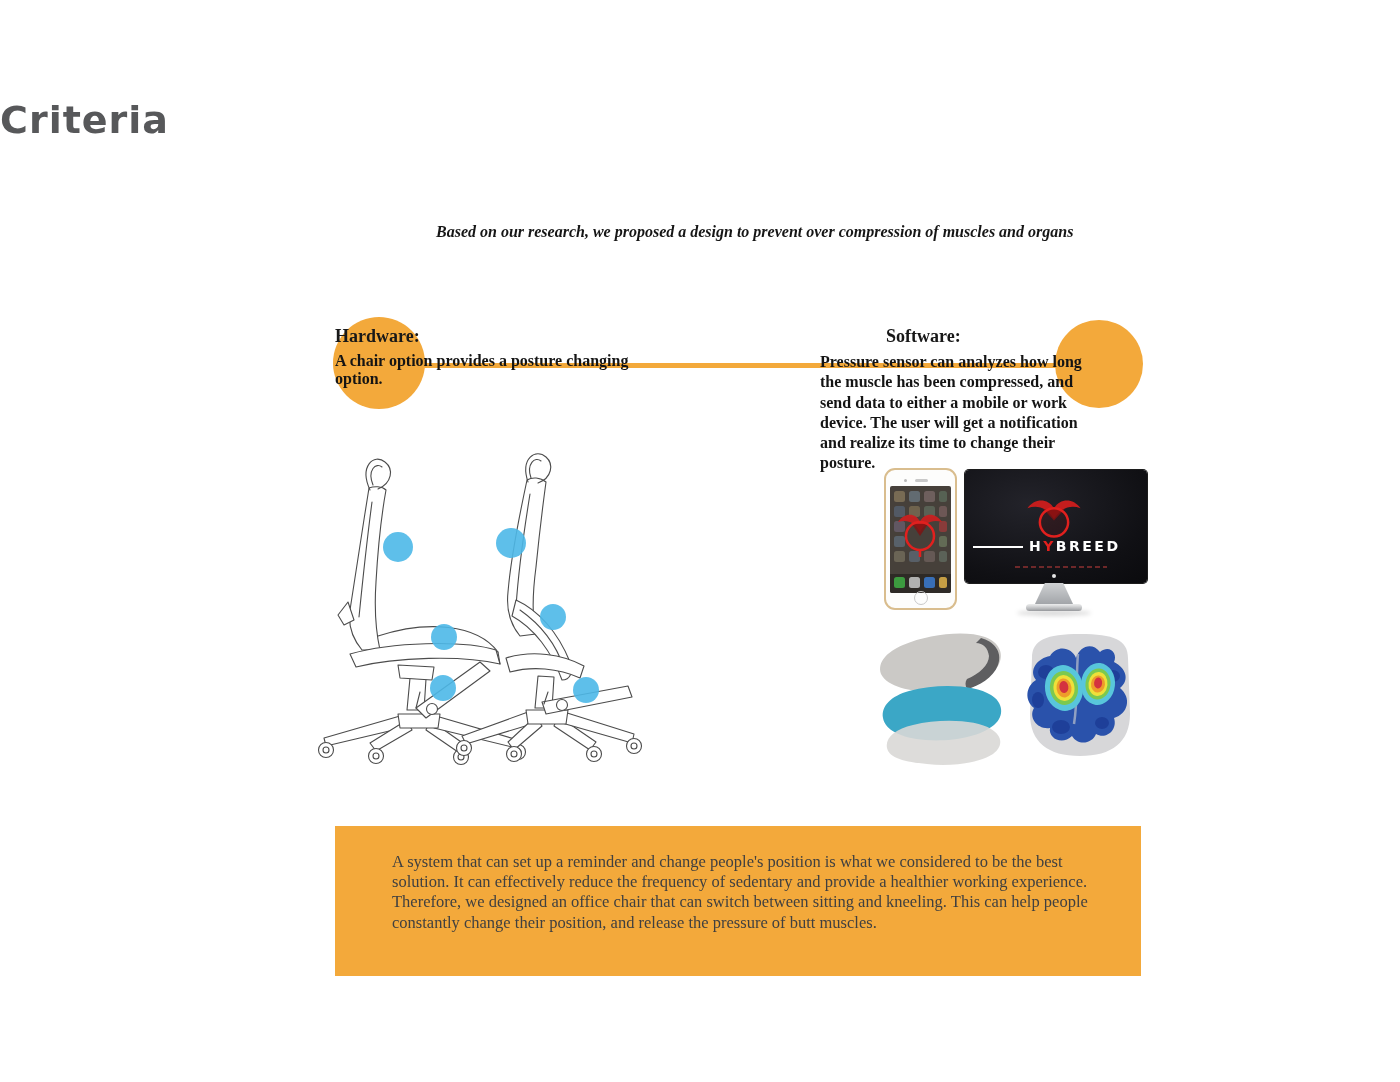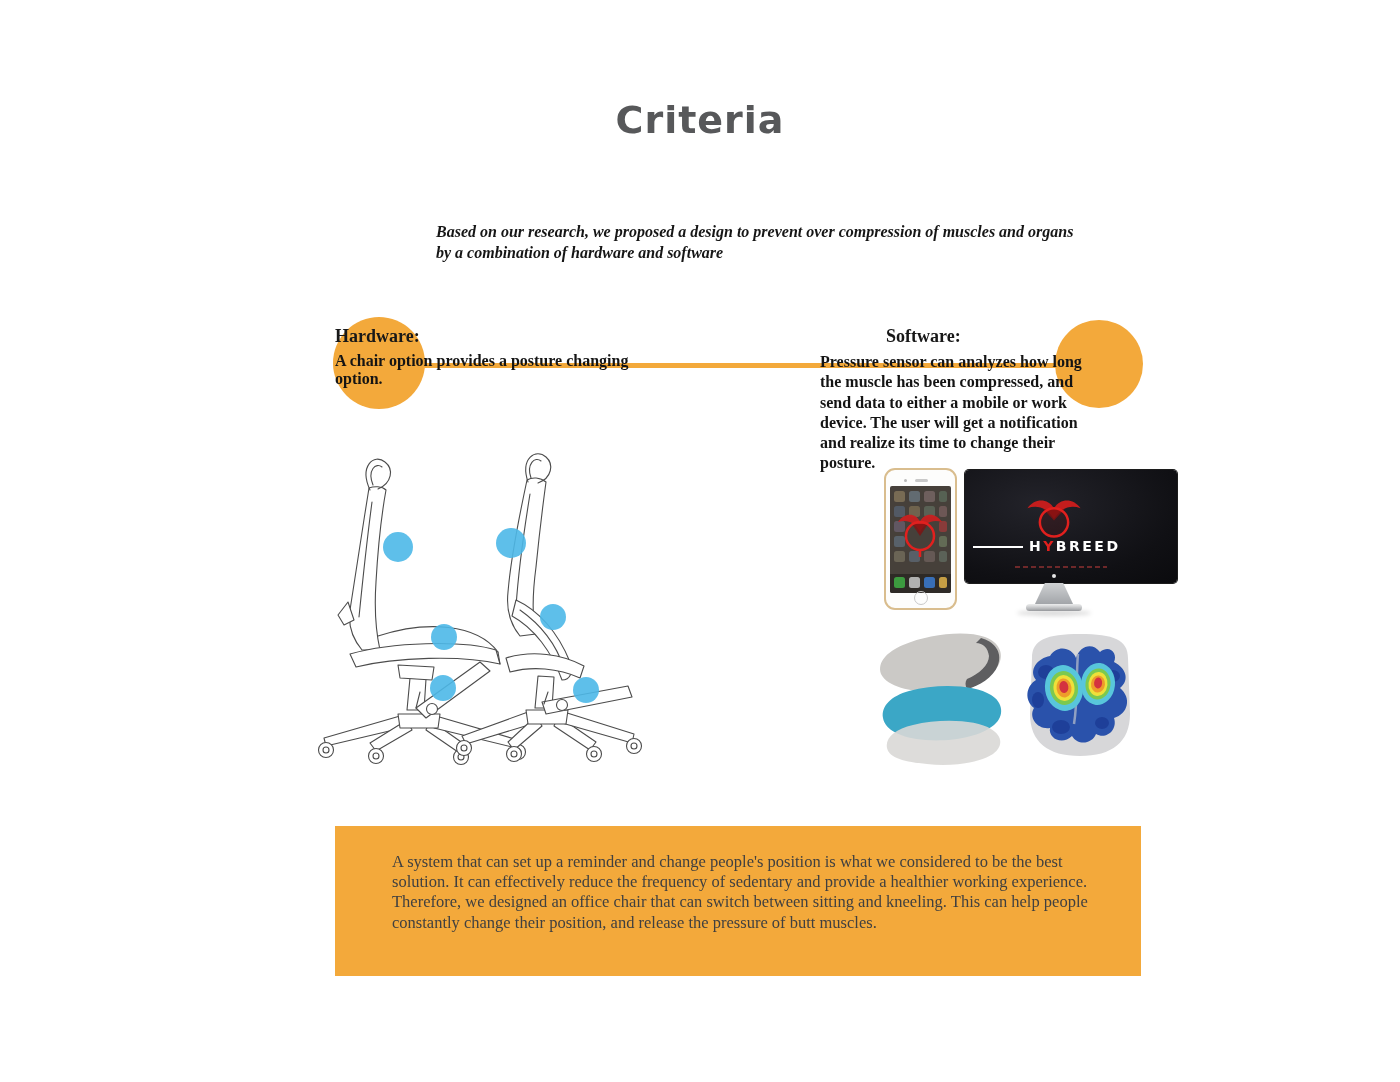--- a/index.html
+++ b/index.html
@@ -1,21 +1,21 @@
 <!DOCTYPE html>
 <html><head>
 <meta charset="utf-8">
 <style>
   html,body{margin:0;padding:0;background:#ffffff;}
   .canvas{position:relative;width:1400px;height:1082px;background:#fff;overflow:hidden;
           font-family:"Liberation Serif",serif;color:#141414;}
   .abs{position:absolute;}
 
   
-  .page-title{left:0;right:0;top:98px;text-align:center;
+  .page-title{left:0;right:0;top:98px;text-align:left;
     font-family:"DejaVu Sans",sans-serif;font-weight:bold;font-size:38px;
     letter-spacing:1px;color:#57585a;}
 
   
   .intro{left:436px;top:221px;width:640px;font-size:16px;line-height:21px;
     font-weight:600;color:#161616;}
   .intro span{display:block;font-style:italic;}
 
   
   .accent-line{left:338px;top:363px;width:762px;height:5px;background:#F3A93B;z-index:0;}
@@ -37,21 +37,21 @@
   .phone .speaker{position:absolute;left:50%;top:9px;width:13px;height:3px;margin-left:-6px;
     background:#c9c9c9;border-radius:2px;}
   .phone .camera{position:absolute;left:50%;top:9px;width:3px;height:3px;margin-left:-17px;
     background:#b9b9b9;border-radius:50%;}
   .phone .home{position:absolute;left:50%;bottom:3px;width:12px;height:12px;margin-left:-7px;
     border:1.5px solid #c9c9c9;border-radius:50%;}
   .phone .screen{position:absolute;left:4px;top:16px;width:61px;height:107px;border-radius:2px;
     overflow:hidden;}
 
   .monitor{left:965px;top:470px;width:178px;height:145px;z-index:1;}
-  .monitor .screen{position:absolute;left:0;top:0;width:212px;height:113px;border-radius:4px;
+  .monitor .screen{position:absolute;left:0;top:0;width:182px;height:113px;border-radius:4px;
     background:radial-gradient(120% 120% at 35% 30%, #23232a 0%, #101014 55%, #060608 100%);
     box-shadow:0 0 0 1px #1c1c1c;overflow:hidden;}
   .monitor .logo-wrap{position:absolute;left:60px;top:24px;width:58px;height:46px;}
   .monitor .brand-line{position:absolute;left:8px;top:76px;width:50px;height:2px;background:#fff;}
   .monitor .brand{position:absolute;left:64px;top:68px;width:112px;
     font-family:"DejaVu Sans",sans-serif;font-weight:bold;font-size:14px;
     letter-spacing:2.5px;color:#ffffff;white-space:nowrap;}
   .monitor .brand .y{color:#e1201e;}
   .monitor .tagline{position:absolute;left:50px;top:96px;width:92px;height:2px;opacity:.65;
     background:repeating-linear-gradient(90deg,#a03434 0 5px,transparent 5px 8px);}
@@ -74,21 +74,20 @@
 </style>
 </head>
 <body>
 
 <div class="canvas">
 
   <div class="abs page-title">Criteria</div>
 
   <div class="abs intro">
     <span>Based on our research, we proposed a design to prevent over compression of muscles and organs</span>
-    <span>by a combination of hardware and software</span>
   </div>
 
   <div class="abs accent-circle left"></div>
   <div class="abs accent-circle right"></div>
   <div class="abs accent-line"></div>
 
   <div class="abs col-heading hw-heading">Hardware:</div>
   <div class="abs hw-desc">A chair option provides a posture changing option.</div>
 
   <div class="abs col-heading sw-heading">Software:</div>

